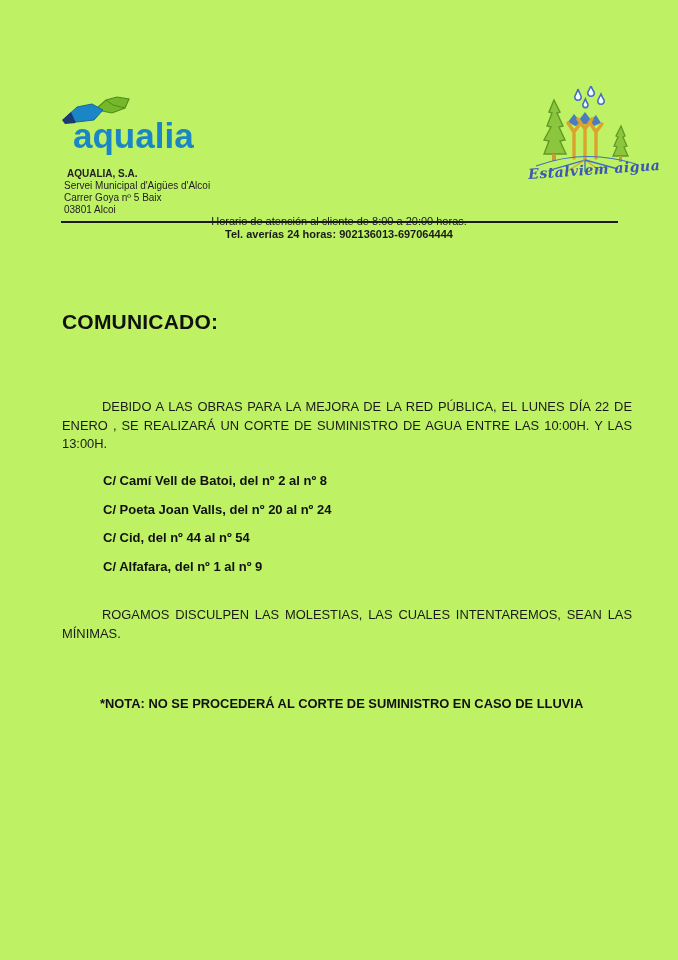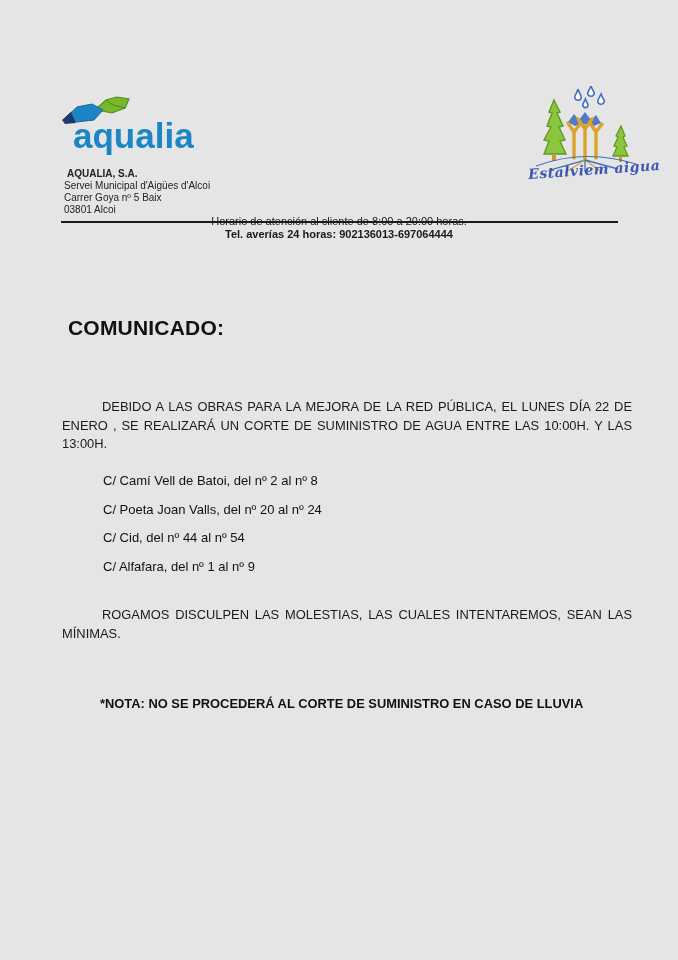--- a/index.html
+++ b/index.html
@@ -1,19 +1,19 @@
 <!DOCTYPE html>
 <html><head>
 <meta charset="utf-8">
 <style>
   html,body{margin:0;padding:0;background:#ffffff;}
   .page{
     position:relative;
     width:678px;height:960px;
-    background:#e5e5e5;
+    background:#bef264;
     font-family:"Liberation Sans", sans-serif;
     color:#161616;
     overflow:hidden;
   }
   
   .brand{position:absolute;left:57px;top:96px;width:150px;}
   .brand-icon{display:block;margin-left:2px;}
   .brand-text{
     display:block;margin-top:-8px;margin-left:16px;
     font-size:35px;font-weight:bold;letter-spacing:0px;
@@ -34,34 +34,34 @@
   .rule{
     position:absolute;left:61px;top:221px;width:557px;height:0;
     border:none;border-top:2px solid #1c1c1c;margin:0;
   }
   
   .contact{position:absolute;left:0;top:215px;width:678px;text-align:center;
     font-size:11px;line-height:13.4px;color:#1a1a1a;}
   .contact .bold{font-weight:bold;}
   
   .title{
-    position:absolute;left:62px;top:310px;margin:6px;
+    position:absolute;left:62px;top:310px;margin:0;
     font-size:21px;font-weight:bold;color:#111;letter-spacing:0.2px;
   }
   .para{
     position:absolute;left:62px;width:570px;margin:0;
     font-size:12.9px;line-height:18.6px;
     text-align:justify;color:#1a1a1a;
   }
   .indent{text-indent:40px;}
   .para-1{top:398px;}
   .para-2{top:606px;}
   .streets{
     position:absolute;left:103px;top:474px;margin:0;padding:0;
-    list-style:none;font-weight:normal;font-size:13px;color:#111;
+    list-style:none;font-weight:bold;font-size:13px;color:#111;
   }
   .streets li{margin:0 0 15.5px 0;line-height:13px;}
   .note{
     position:absolute;left:62px;top:696px;width:570px;margin:0;
     font-size:12.9px;font-weight:bold;color:#111;
     text-indent:38px;white-space:nowrap;
   }
 </style>
 </head>
 <body>

